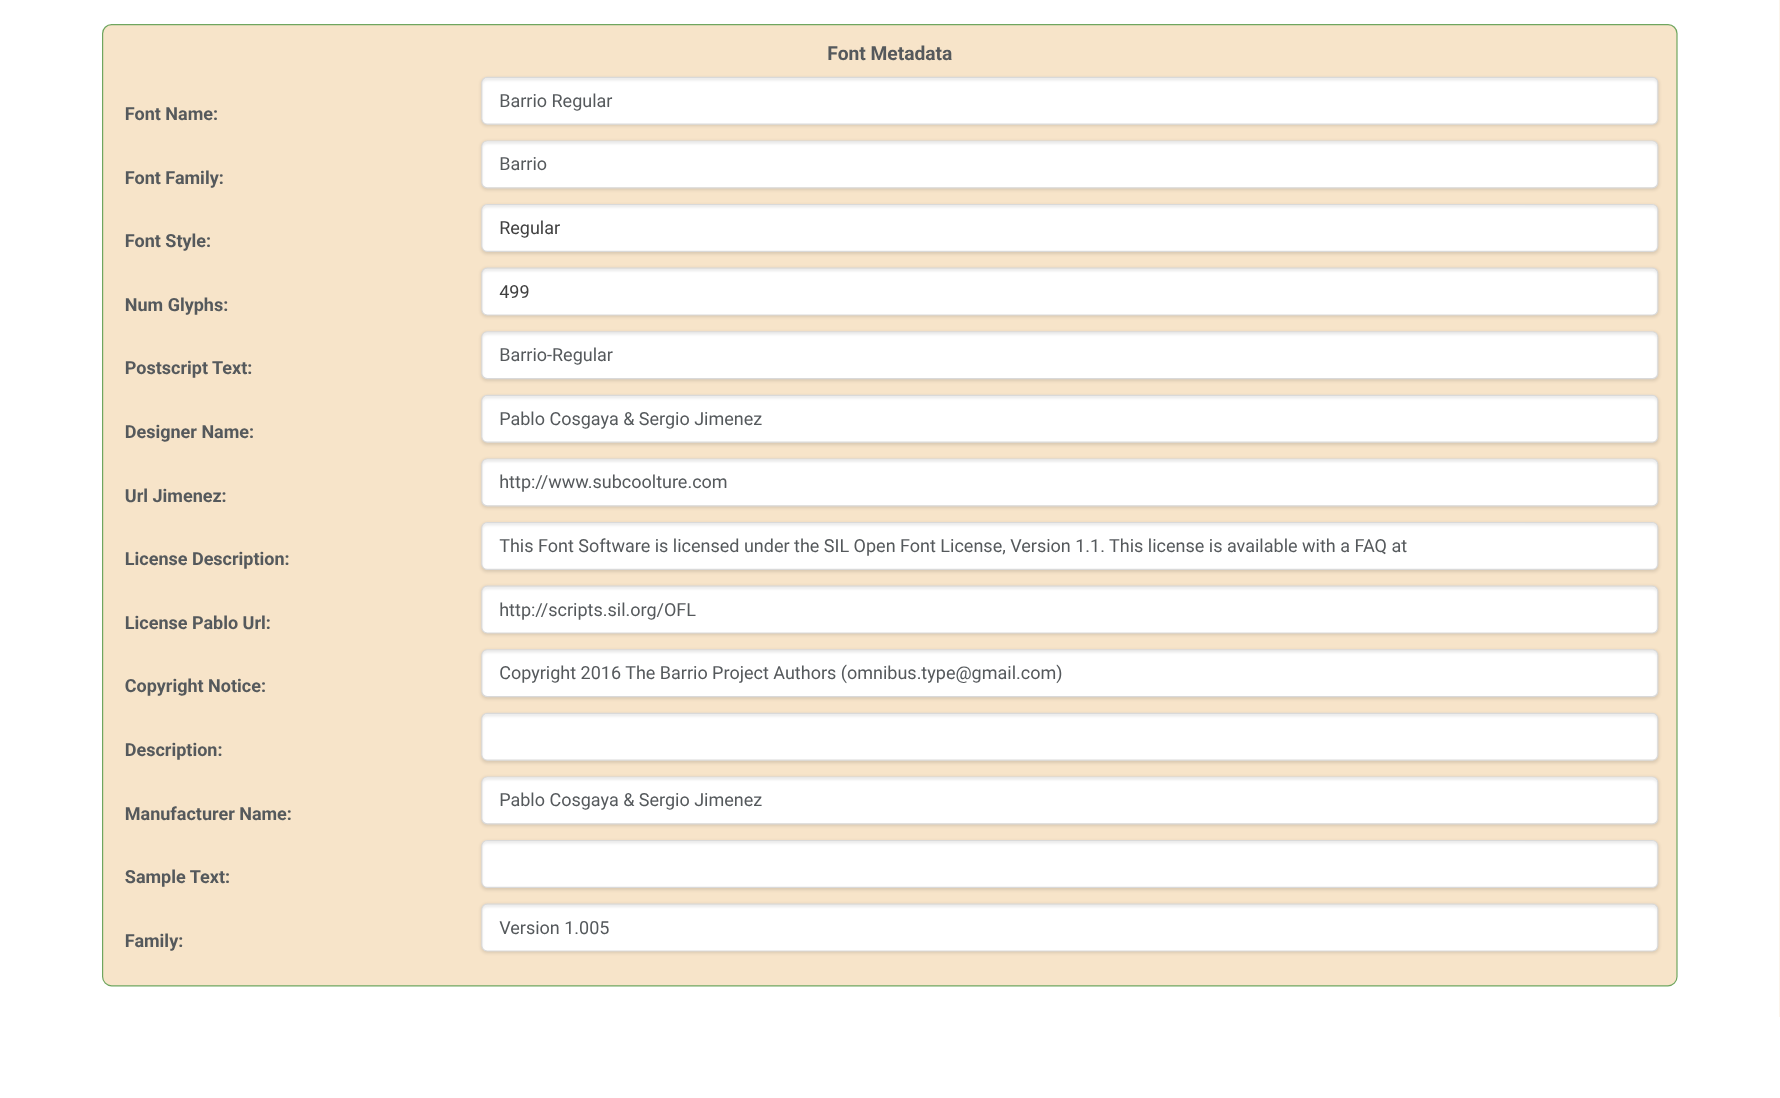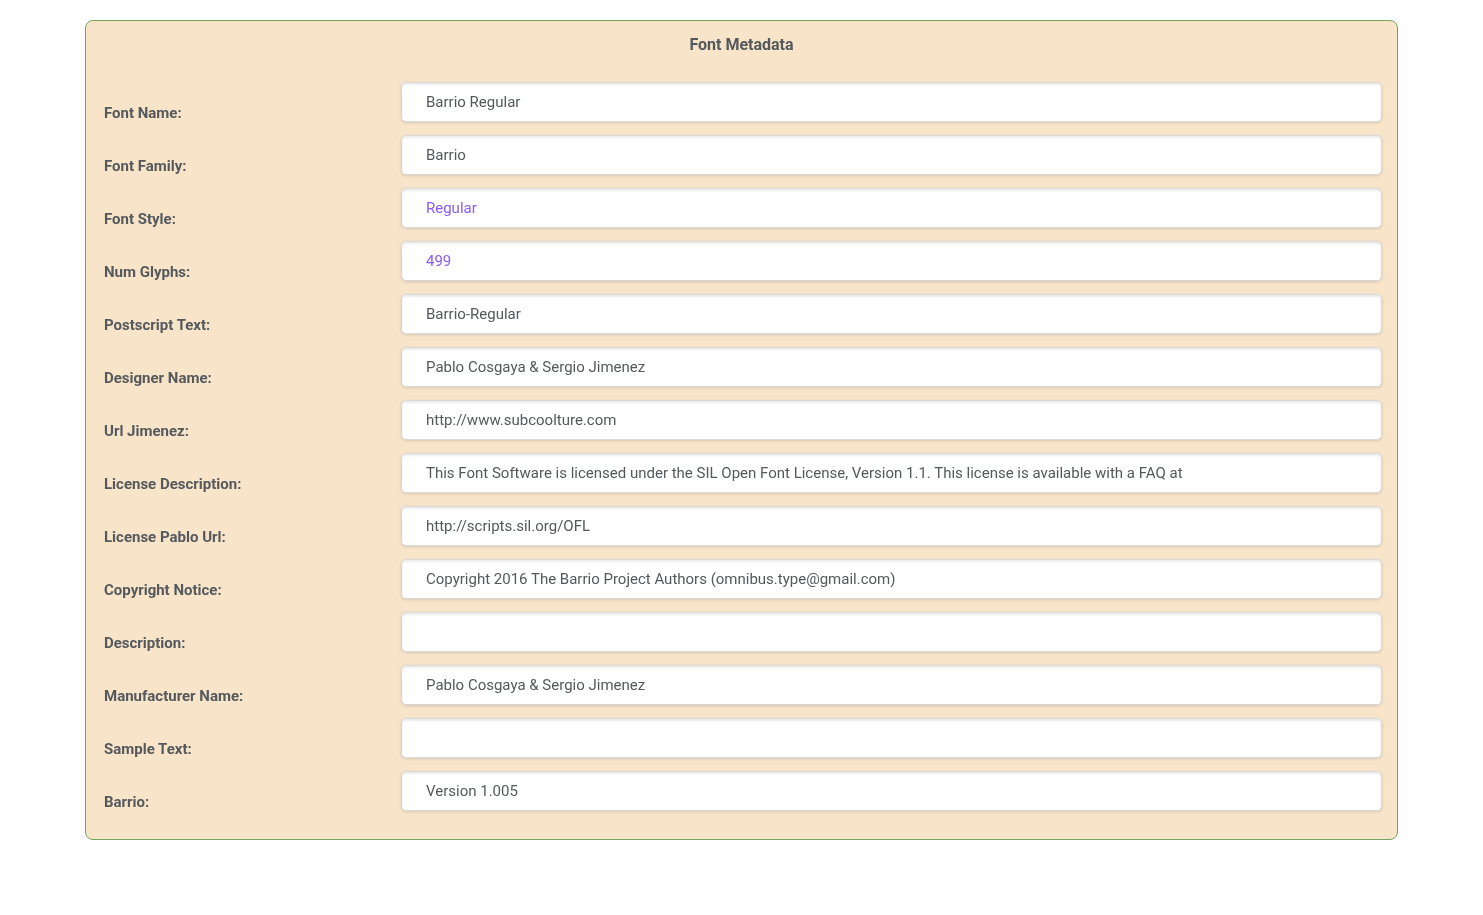--- a/index.html
+++ b/index.html
@@ -16,50 +16,50 @@
     background: #f7e4c9;
     border: 1px solid #6fa65f;
     border-radius: 8px;
     padding: 0 15px 15px 15px;
   }
   .panel-title {
     text-align: center;
     font-weight: 700;
     font-size: 16px;
     color: #55595c;
-    padding: 14px 0 28px 0;
+    padding: 14px 0 10px 0;
   }
   .form-row {
     display: flex;
     align-items: flex-end;
     margin-bottom: 13px;
   }
   .form-label {
     width: 300px;
     flex-shrink: 0;
     font-weight: 700;
     font-size: 15px;
     color: #55595c;
     padding-left: 3px;
   }
   .form-input {
     flex: 1;
     height: 40px;
-    padding: 8px 24px;
+    padding: 8px 14px;
     font-size: 15px;
     color: #55595c;
     background: #ffffff;
     border: 1px solid #d9d9d9;
     border-radius: 5px;
     box-shadow: inset 0 2px 2px rgba(0,0,0,0.08), 0 1px 3px rgba(0,0,0,0.12);
     outline: none;
     font-family: inherit;
   }
   .form-input[readonly] {
-    color: #8b5cf6;
+    color: #404040;
     background: #ffffff;
   }
 </style>
 </head>
 <body>
 
 <div class="panel">
   <div class="panel-title">Font Metadata</div>
   <div id="fields-container">
       <div class="form-row">
@@ -108,17 +108,17 @@
       </div>
       <div class="form-row">
         <div class="form-label">Manufacturer Name:</div>
         <input type="text" class="form-input" value="Pablo Cosgaya &amp; Sergio Jimenez" style="">
       </div>
       <div class="form-row">
         <div class="form-label">Sample Text:</div>
         <input type="text" class="form-input" value="" style="">
       </div>
       <div class="form-row">
-        <div class="form-label">Barrio:</div>
+        <div class="form-label">Family:</div>
         <input type="text" class="form-input" value="Version 1.005" style="">
       </div>
     </div>
 </div>
 
 </body></html>

